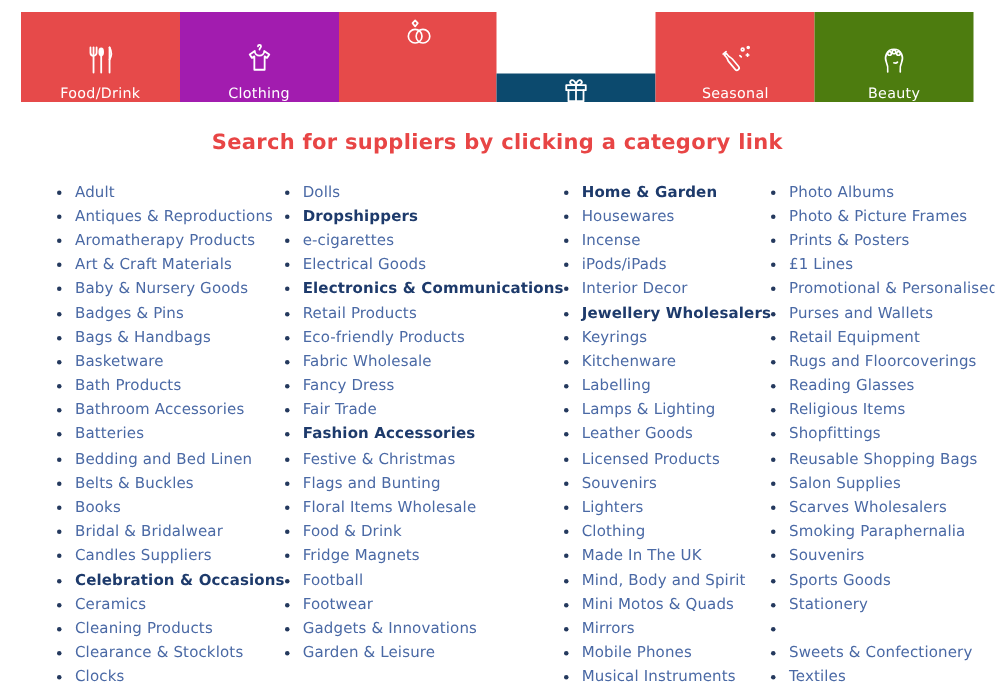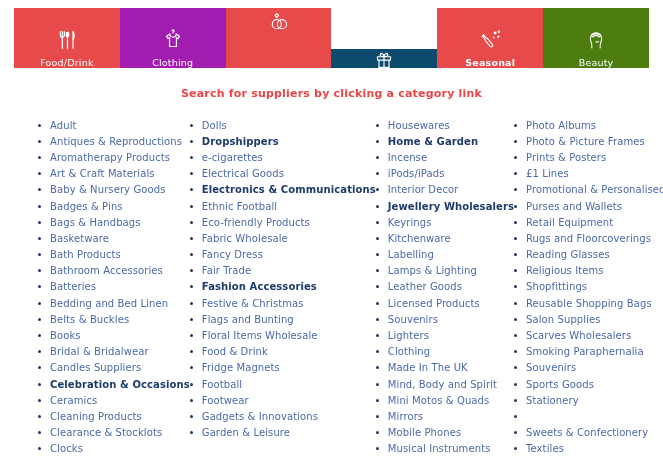--- a/index.html
+++ b/index.html
@@ -38,21 +38,21 @@
   .tab-icon svg{display:block;}
   .tab-label{
     color:var(--tab_label);
     font-size:9.5px;
     letter-spacing:.2px;
   }
   
   .heading{
     margin-top:19px;
     text-align:center;
-    font-size:11px;
+    font-size:14px;
     font-weight:bold;
     color:var(--heading);
     letter-spacing:.2px;
   }
   
   .columns{
     display:grid;
     grid-template-columns:repeat(4,1fr);
     margin:17px 10px 0 38px;
     list-style:none;
@@ -127,21 +127,21 @@
         <path d="M14 10.5c-3.4 0-4.9-1.5-3.9-2.9s3.4-.5 3.9 2.9z"></path>
         <path d="M14 10.5c3.4 0 4.9-1.5 3.9-2.9s-3.4-.5-3.9 2.9z"></path>
         <rect x="7" y="10.5" width="14" height="3.6"></rect>
         <path d="M8.6 14.1V22h10.8v-7.9"></path>
         <path d="M14 10.5V22"></path>
       </svg>
     </span>
     <span class="tab-label">Giftware</span>
   </div>
 
-  <div class="tab" style="background: rgb(230, 74, 74); font-weight: bold;">
+  <div class="tab" style="background: rgb(230, 74, 74);">
     <span class="tab-icon">
       <svg width="26" height="26" viewBox="0 0 28 28" fill="none" stroke="#fff" stroke-width="1.2" stroke-linecap="round" stroke-linejoin="round">
         <g transform="rotate(-40 12 16)">
           <path d="M10.6 14c0-1.6.7-2.1.7-3.7V8h1.8v2.3c0 1.6.7 2.1.7 3.7v7a1.6 1.6 0 0 1-1.6 1.6 1.6 1.6 0 0 1-1.6-1.6z"></path>
           <path d="M11 7h2.8"></path>
         </g>
         <circle cx="19.5" cy="6.5" r="1"></circle>
         <path d="M23 9.5v1.8M22.1 10.4h1.8"></path>
         <circle cx="23.5" cy="5" r=".7"></circle>
         <path d="M17.5 10.8l1 1"></path>
@@ -270,21 +270,21 @@
       <li class="cat">
         <span class="dot"></span>
         <span class="lbl">Electrical Goods</span>
       </li>
       <li class="cat bold">
         <span class="dot"></span>
         <span class="lbl">Electronics &amp; Communications</span>
       </li>
       <li class="cat">
         <span class="dot"></span>
-        <span class="lbl">Ethnic Football</span>
+        <span class="lbl">Retail Products</span>
       </li>
       <li class="cat">
         <span class="dot"></span>
         <span class="lbl">Eco-friendly Products</span>
       </li>
       <li class="cat">
         <span class="dot"></span>
         <span class="lbl">Fabric Wholesale</span>
       </li>
       <li class="cat">
@@ -330,27 +330,27 @@
       <li class="cat">
         <span class="dot"></span>
         <span class="lbl">Gadgets &amp; Innovations</span>
       </li>
       <li class="cat">
         <span class="dot"></span>
         <span class="lbl">Garden &amp; Leisure</span>
       </li>
     </ul>
   <ul class="col">
+      <li class="cat bold">
+        <span class="dot"></span>
+        <span class="lbl">Home &amp; Garden</span>
+      </li>
       <li class="cat">
         <span class="dot"></span>
         <span class="lbl">Housewares</span>
-      </li>
-      <li class="cat bold">
-        <span class="dot"></span>
-        <span class="lbl">Home &amp; Garden</span>
       </li>
       <li class="cat">
         <span class="dot"></span>
         <span class="lbl">Incense</span>
       </li>
       <li class="cat">
         <span class="dot"></span>
         <span class="lbl">iPods/iPads</span>
       </li>
       <li class="cat">

